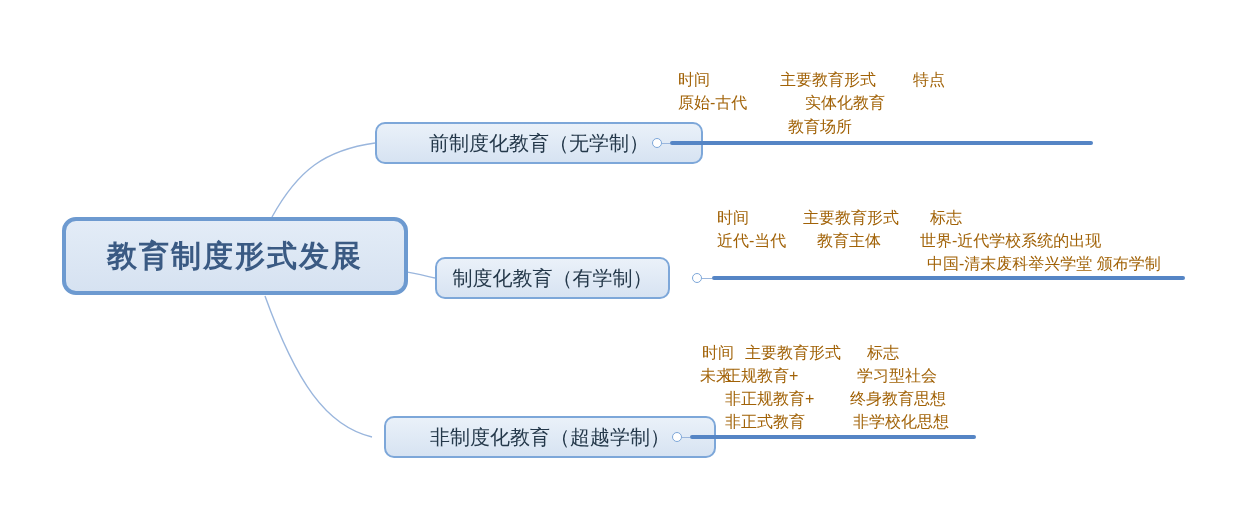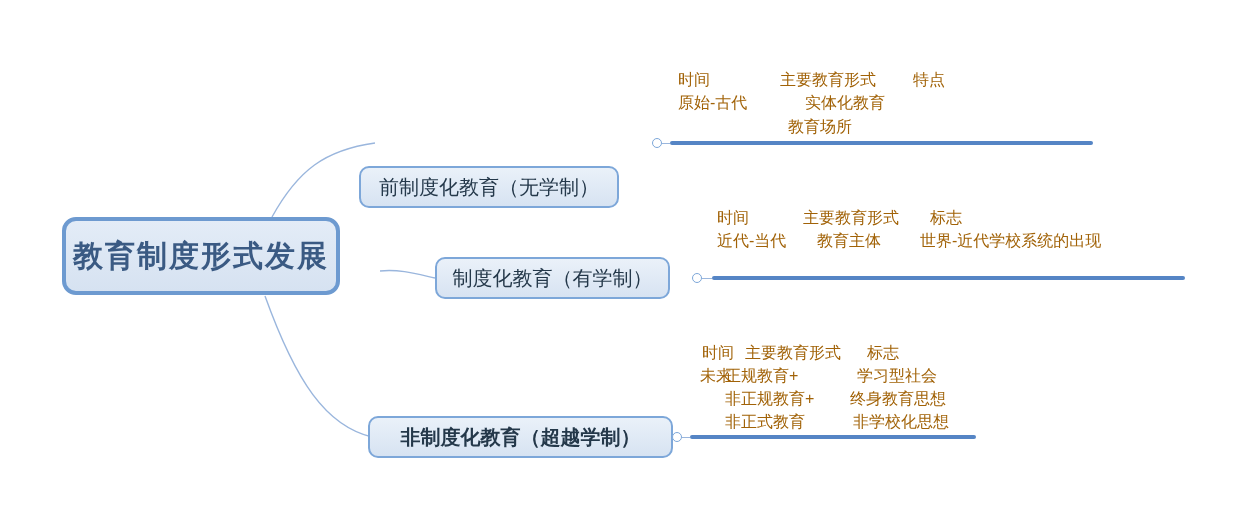--- a/index.html
+++ b/index.html
@@ -7,21 +7,21 @@
   #canvas{position:relative;width:1236px;height:506px;background:#ffffff;overflow:hidden;}
   svg.curves{position:absolute;left:0;top:0;pointer-events:none;}
 
   .node{position:absolute;display:flex;align-items:center;justify-content:center;
         box-sizing:border-box;border-radius:10px;
         background:linear-gradient(180deg,#eaf1f9 0%,#d7e3f2 100%);
         border:2px solid #7da7d9;}
   .branch{height:42px;}
   .branch .node-label{font-size:20px;color:#24384a;white-space:nowrap;}
 
-  .root{left:62px;top:217px;width:278px;height:78px;border:4px solid #6d9ad0;border-radius:14px;
+  .root{left:62px;top:217px;width:346px;height:78px;border:4px solid #6d9ad0;border-radius:14px;
         background:linear-gradient(180deg,#e3ecf7 0%,#d6e2f1 100%);}
   .root .node-label{font-size:30px;font-weight:700;letter-spacing:2px;color:#3a5a83;white-space:nowrap;}
 
   .toggle{position:absolute;width:10px;height:10px;border-radius:50%;
           border:1.5px solid #7da7d9;background:#ffffff;box-sizing:border-box;}
 
   .stub{position:absolute;height:1.5px;background:#9ab6dd;}
   .tline{position:absolute;height:4px;border-radius:2px;background:#5585c5;}
 
   .cell{position:absolute;font-size:16px;line-height:20px;color:#a16207;white-space:nowrap;}
@@ -34,27 +34,27 @@
   <svg class="curves" width="1236" height="506" viewBox="0 0 1236 506">
     <path d="M272,217 C298,170 325,150 375,143" stroke="#9ab6dd" stroke-width="1.4" fill="none"></path>
     <path d="M380,271 C400,269 417,274 435,278" stroke="#9ab6dd" stroke-width="1.4" fill="none"></path>
     <path d="M265,296 C296,382 326,426 372,437" stroke="#9ab6dd" stroke-width="1.4" fill="none"></path>
   </svg>
 
   <div class="node root">
     <span class="node-label">教育制度形式发展</span>
   </div>
 
-  <div class="node branch" style="left:359px;top:122px;width:260px;margin-top:44px;">
+  <div class="node branch" style="left:375px;top:122px;width:328px;">
     <span class="node-label">前制度化教育（无学制）</span>
   </div>
   <div class="node branch" style="left:435px;top:257px;width:235px;">
     <span class="node-label">制度化教育（有学制）</span>
   </div>
-  <div class="node branch" style="left:368px;top:416px;width:305px;font-weight:bold;">
+  <div class="node branch" style="left:384px;top:416px;width:332px;">
     <span class="node-label">非制度化教育（超越学制）</span>
   </div>
 
   <div class="toggle" style="left:652px;top:138px;"></div>
   <div class="toggle" style="left:692px;top:273px;"></div>
   <div class="toggle" style="left:672px;top:432px;"></div>
 
   <div class="stub" style="left:662px;top:142.5px;width:8px;"></div>
   <div class="stub" style="left:702px;top:277.5px;width:10px;"></div>
   <div class="stub" style="left:682px;top:436.5px;width:8px;"></div>
@@ -69,20 +69,21 @@
   <span class="cell" style="left:678px;top:93px;">原始-古代</span>
   <span class="cell" style="left:788px;top:93px;margin-left:17px;">实体化教育</span>
   <span class="cell" style="left:788px;top:117px;">教育场所</span>
 
   <span class="cell" style="left:717px;top:208px;">时间</span>
   <span class="cell" style="left:803px;top:208px;">主要教育形式</span>
   <span class="cell" style="left:930px;top:208px;">标志</span>
   <span class="cell" style="left:717px;top:231px;">近代-当代</span>
   <span class="cell" style="left:817px;top:231px;">教育主体</span>
   <span class="cell" style="left:920px;top:231px;">世界-近代学校系统的出现</span>
+  <span class="cell" style="left:927px;top:254px;">中国-清末废科举兴学堂 颁布学制</span>
 
   <span class="cell" style="left:702px;top:343px;">时间</span>
   <span class="cell" style="left:745px;top:343px;">主要教育形式</span>
   <span class="cell" style="left:867px;top:343px;">标志</span>
   <span class="cell" style="left:700px;top:366px;">未来</span>
   <span class="cell" style="left:725px;top:366px;">正规教育+</span>
   <span class="cell" style="left:857px;top:366px;">学习型社会</span>
   <span class="cell" style="left:725px;top:389px;">非正规教育+</span>
   <span class="cell" style="left:850px;top:389px;">终身教育思想</span>
   <span class="cell" style="left:725px;top:412px;">非正式教育</span>

